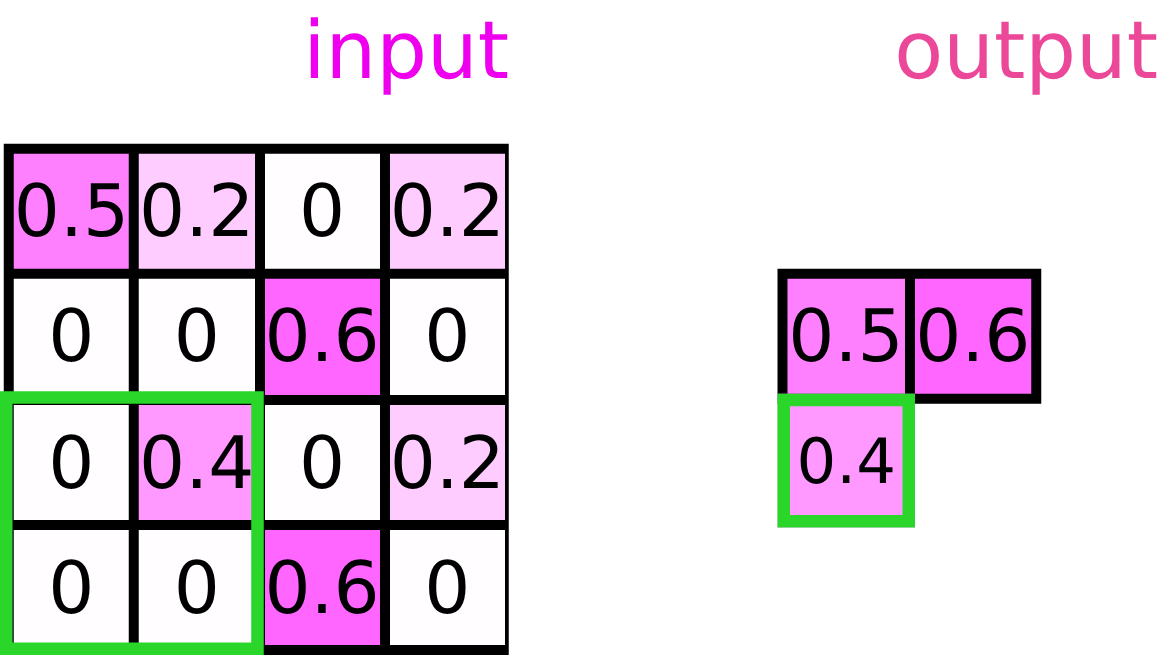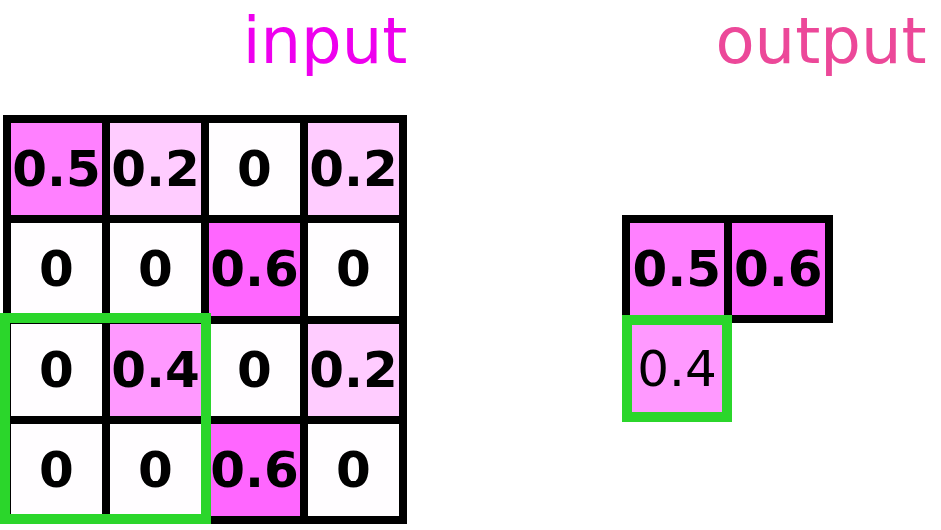--- a/index.html
+++ b/index.html
@@ -37,23 +37,22 @@
     padding: 8px;
     display: grid;
     grid-template-columns: repeat(4, 1fr);
     grid-template-rows: repeat(4, 1fr);
     gap: 8px;
   }
   .cell {
     display: flex;
     align-items: center;
     justify-content: center;
-    font-size: 50px;
+    font-size: 58px;
     line-height: 1;
-    font-weight: bold;
   }
 
   
   #input-window {
     position: absolute;
     left: 0px;
     top: 313px;
     width: 211px;
     height: 211px;
     box-sizing: border-box;

